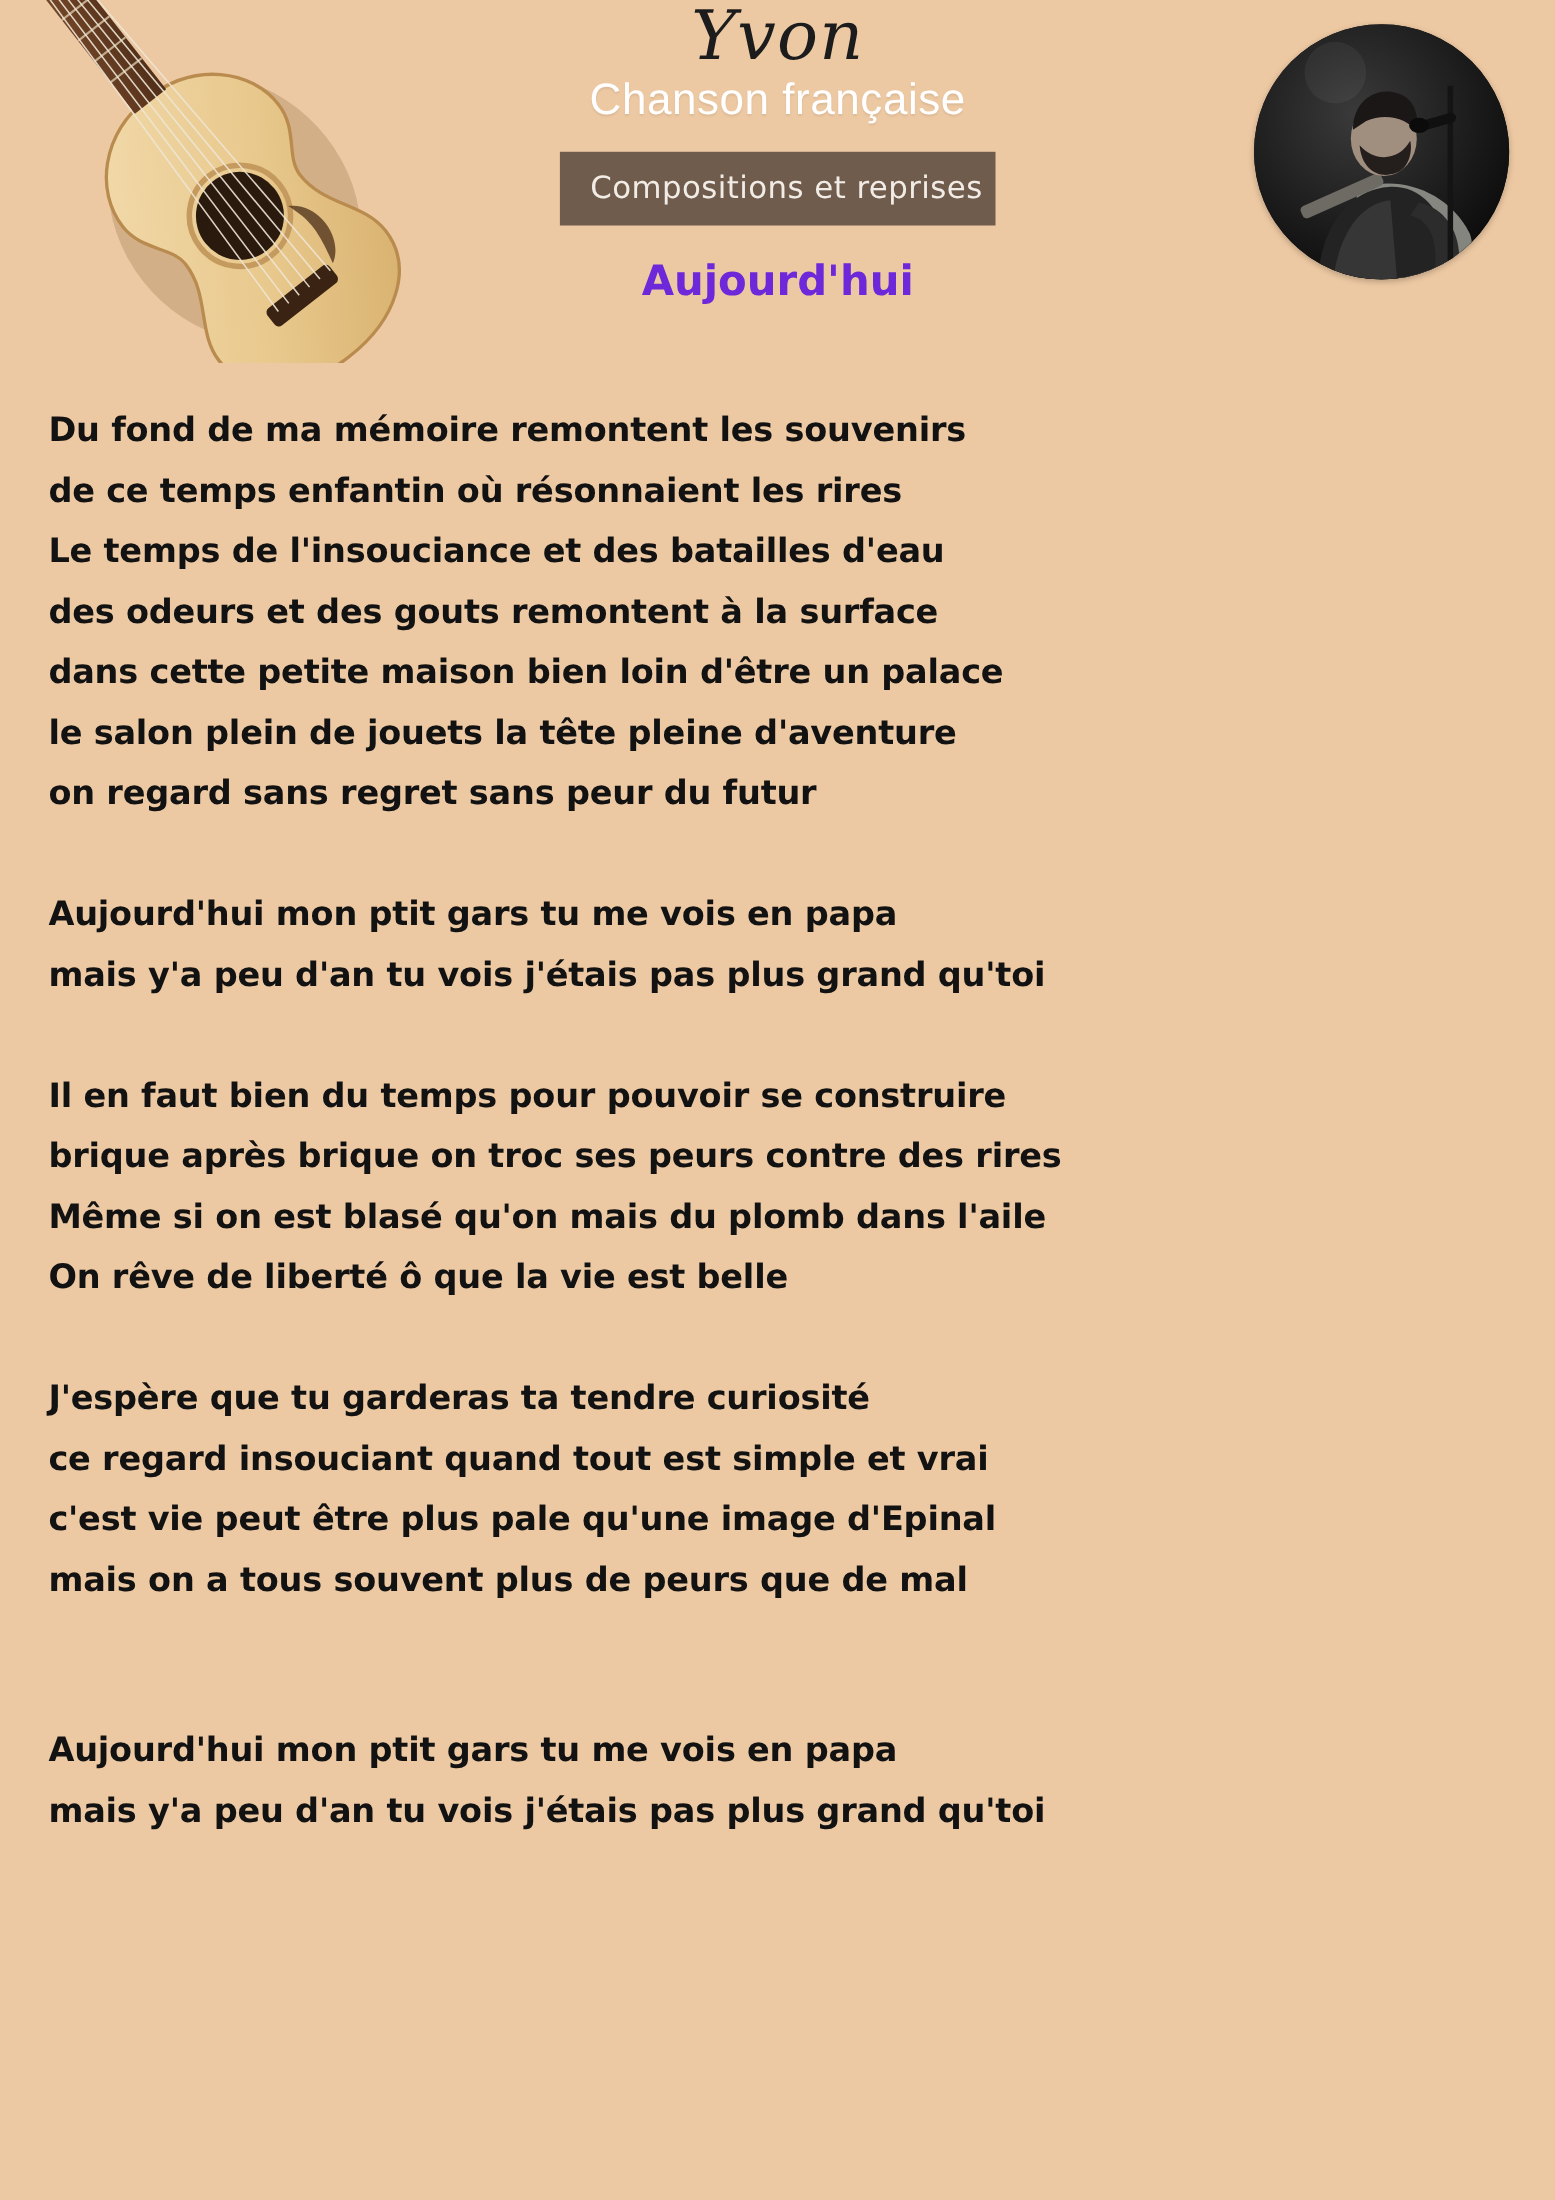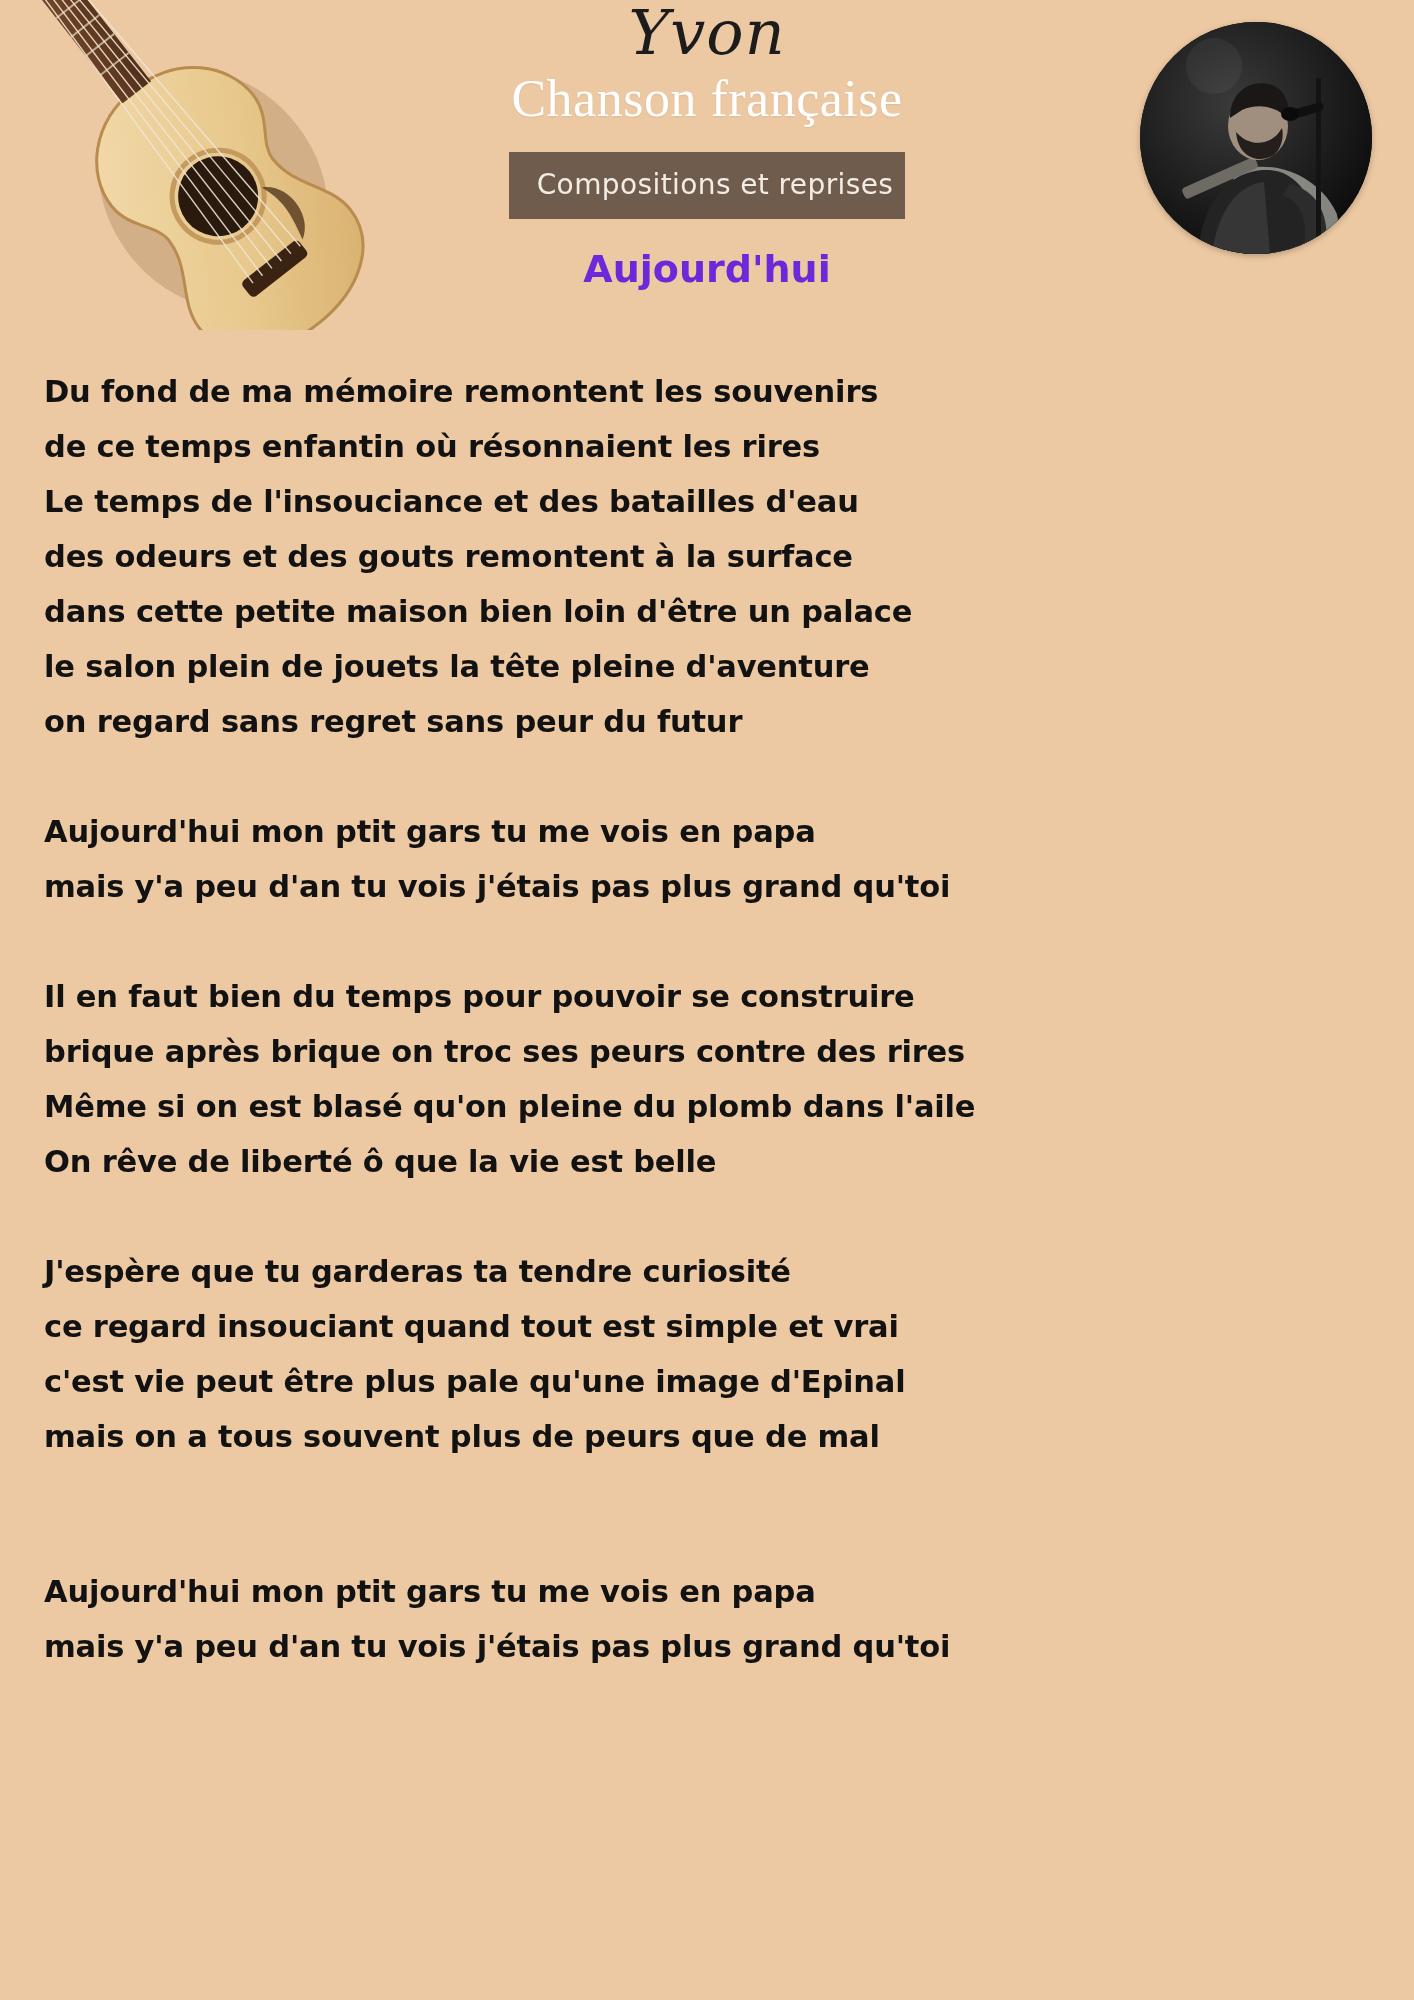--- a/index.html
+++ b/index.html
@@ -43,22 +43,22 @@
     font-family: "DejaVu Serif", serif;
     font-style: italic;
     font-size: 62px;
     color: #1c1c1c;
     letter-spacing: 1px;
     line-height: 1.05;
     margin: 0;
     font-weight: 400;
   }
   .genre {
-    font-family: Liberation Serif, serif;
-    font-size: 52px;
+    font-family: Liberation Sans, sans-serif;
+    font-size: 40px;
     color: #ffffff;
     margin: 4px 0 0 0;
     font-weight: 400;
     letter-spacing: 0.5px;
     text-shadow: 0 1px 2px rgba(0,0,0,0.08);
   }
   .subtitle-badge {
     display: inline-block;
     margin-top: 24px;
     background: #6f5c4c;
@@ -233,21 +233,21 @@
   </div>
 
   <div class="stanza">
     <div class="line">Aujourd'hui mon ptit gars tu me vois en papa</div>
     <div class="line">mais y'a peu d'an tu vois j'étais pas plus grand qu'toi</div>
   </div>
 
   <div class="stanza">
     <div class="line">Il en faut bien du temps pour pouvoir se construire</div>
     <div class="line">brique après brique on troc ses peurs contre des rires</div>
-    <div class="line">Même si on est blasé qu'on pleine du plomb dans l'aile</div>
+    <div class="line">Même si on est blasé qu'on mais du plomb dans l'aile</div>
     <div class="line">On rêve de liberté ô que la vie est belle</div>
   </div>
 
   <div class="stanza gap-large">
     <div class="line">J'espère que tu garderas ta tendre curiosité</div>
     <div class="line">ce regard insouciant quand tout est simple et vrai</div>
     <div class="line">c'est vie peut être plus pale qu'une image d'Epinal</div>
     <div class="line">mais on a tous souvent plus de peurs que de mal</div>
   </div>
 

